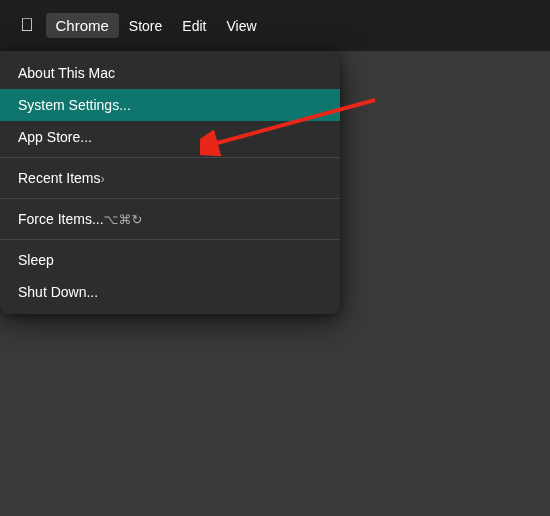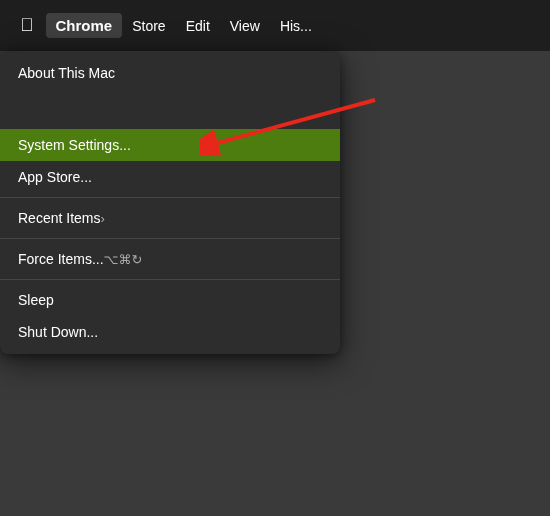--- a/index.html
+++ b/index.html
@@ -40,21 +40,21 @@
       font-size: 18px;
       padding: 4px 12px;
     }
 
     .menu-bar-item.active,
     .menu-bar-item:hover {
       background: rgba(255,255,255,0.15);
     }
 
     .menu-bar-item.chrome-item {
-      font-weight: 700;
+      font-weight: 400;
       font-size: 15px;
     }
 
     
     .dropdown-menu {
       position: absolute;
       top: 51px;
       left: 0;
       width: 340px;
       background: #2d2d2d;
@@ -69,22 +69,21 @@
       align-items: center;
       justify-content: flex-start;
       padding: 8px 18px;
       color: #ffffff;
       font-size: 14px;
       cursor: pointer;
       user-select: none;
     }
 
     .menu-item.highlighted {
-      background: #4d7c0f;
-      margin-top: 40px;
+      background: #0f766e;
     }
 
     .menu-item .shortcut {
       color: #aaaaaa;
       font-size: 13px;
       display: flex;
       align-items: center;
       gap: 2px;
     }
 
@@ -116,21 +115,20 @@
   </style>
 </head>
 <body>
 
 <div class="menu-bar">
   <div class="menu-bar-item apple"></div>
   <div class="menu-bar-item chrome-item active">Chrome</div>
   <div class="menu-bar-item">Store</div>
   <div class="menu-bar-item">Edit</div>
   <div class="menu-bar-item">View</div>
-  <div class="menu-bar-item">His...</div>
 </div>
 
 <div class="dropdown-menu">
 
   <div class="menu-item">
     <span>About This Mac</span>
   </div>
 
   <div class="menu-item highlighted">
     <span>System Settings...</span>

